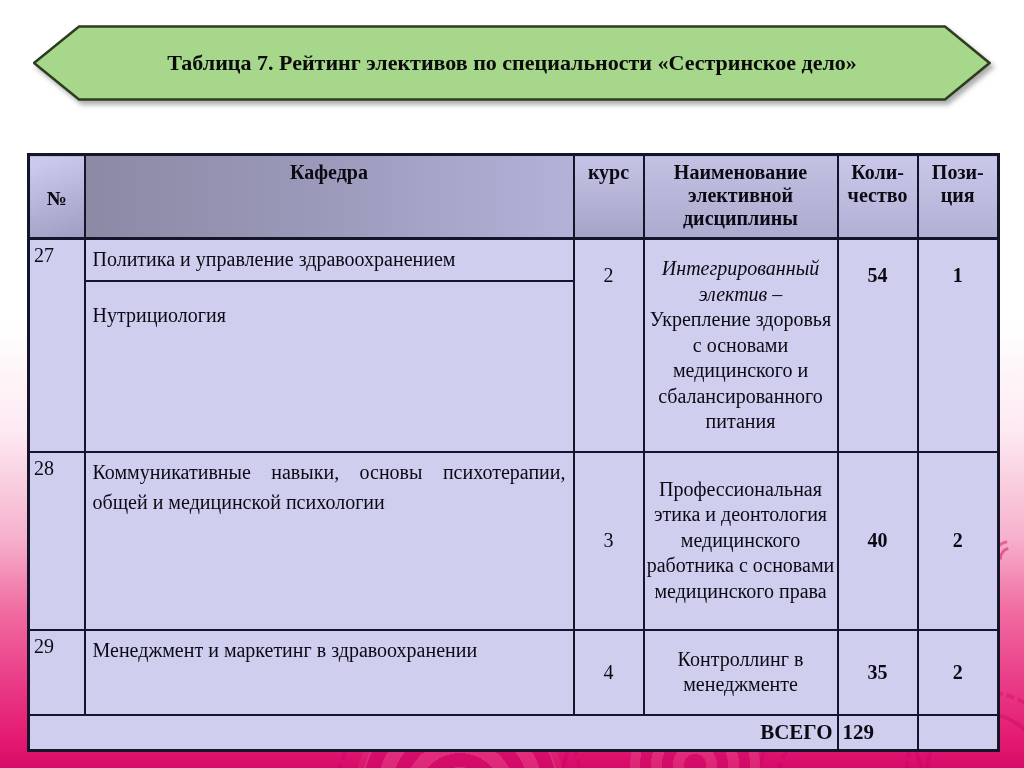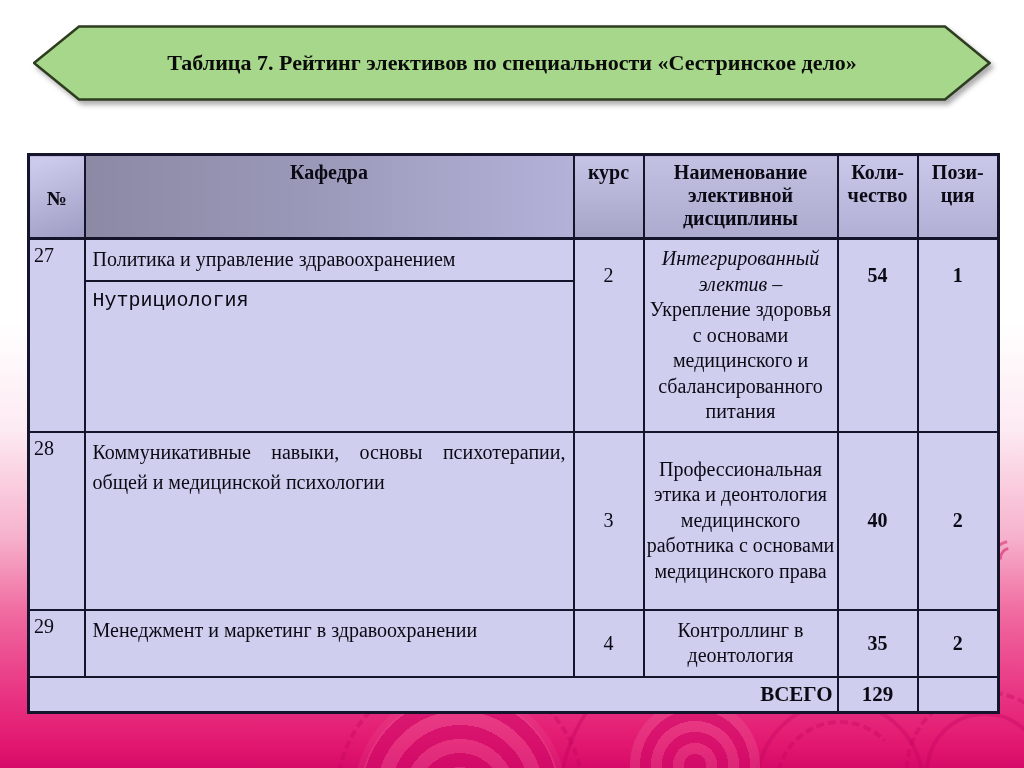--- a/index.html
+++ b/index.html
@@ -63,34 +63,34 @@
   .h-kaf  { background:linear-gradient(to right,#8b89a4 0%,#9a98b8 45%,#b3b1d8 100%); }
   .h-kurs { background:linear-gradient(to bottom,#c6c4e6,#a5a3c6); }
   .h-disc { background:linear-gradient(to bottom,#c2c1e2,#acaace); }
   .h-cnt  { background:linear-gradient(to bottom,#c9c8ea,#b1afd4); }
   .h-pos  { background:linear-gradient(to bottom,#c9c8ea,#b1afd4); }
 
   td.c-num  { text-align:left; padding-top:4px; }
   td.c-kaf  { padding:4px 7px; line-height:30px; }
   td.c-kaf.just { text-align:justify; }
   td.c-course { text-align:center; }
-  td.c-disc { text-align:center; line-height:25.5px; padding:6px 2px; }
+  td.c-disc { text-align:center; line-height:25.5px; padding:16px 2px; }
   td.c-cnt, td.c-pos { text-align:center; font-weight:bold; }
 
   .pad27 { padding-top:24px !important; }
   tr.row28 td.c-course, tr.row28 td.c-cnt, tr.row28 td.c-pos,
   tr.row29 td.c-course, tr.row29 td.c-cnt, tr.row29 td.c-pos,
   tr.row28 td.c-disc, tr.row29 td.c-disc { vertical-align:middle; }
 
   .kaf-split-top { border-bottom:2px solid #14142a; padding-bottom:6px; margin:0 -7px; padding-left:7px; padding-right:23px; }
-  .kaf-split-bot { padding-top:4px;font-family:Liberation Mono, monospace; }
+  .kaf-split-bot { padding-top:18px; }
 
   tr.total td { vertical-align:middle; font-weight:bold; }
   td.total-label { text-align:right; padding-right:4px; font-size:21px; }
-  td.total-value { text-align:center; font-size:21px;border-radius:13px; }
+  td.total-value { text-align:left; font-size:21px;border-radius:13px; }
 </style>
 </head>
 <body>
 
 <div class="stage">
 
   <div class="swirl sw-fill-a"></div>
   <div class="swirl sw-fill-b"></div>
   <div class="ring dash r1"></div>
   <div class="ring r2"></div>
@@ -150,21 +150,21 @@
         <td class="c-course">3</td>
         <td class="c-disc">Профессиональная этика и деонтология медицинского работника с основами медицинского права</td>
         <td class="c-cnt">40</td>
         <td class="c-pos">2</td>
       </tr>
 
       <tr class="row29" style="height:67px">
         <td class="c-num">29</td>
         <td class="c-kaf">Менеджмент и маркетинг в здравоохранении</td>
         <td class="c-course">4</td>
-        <td class="c-disc">Контроллинг в деонтология</td>
+        <td class="c-disc">Контроллинг в менеджменте</td>
         <td class="c-cnt">35</td>
         <td class="c-pos">2</td>
       </tr>
 
       <tr class="total" style="height:36px">
         <td class="total-label" colspan="4">ВСЕГО</td>
         <td class="total-value">129</td>
         <td></td>
       </tr>
     </tbody>

